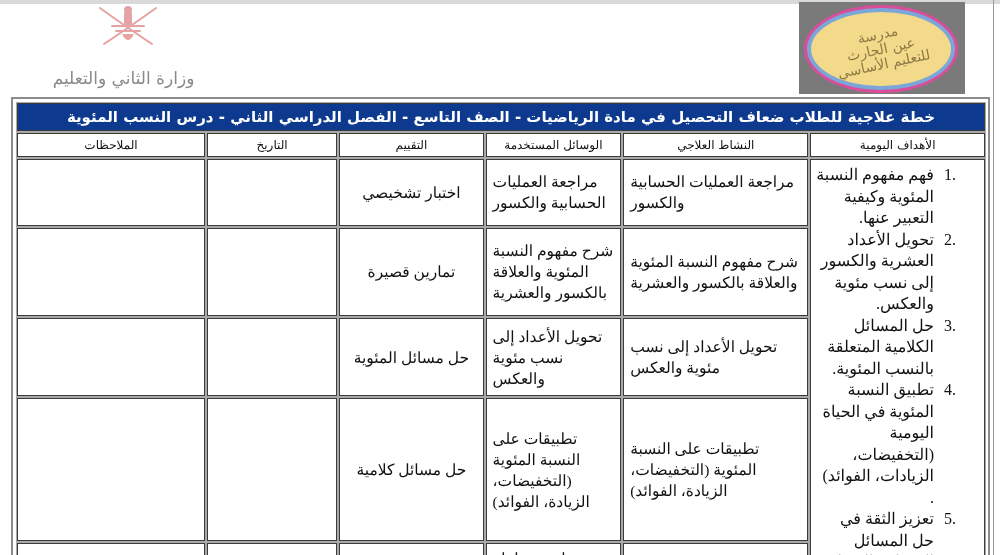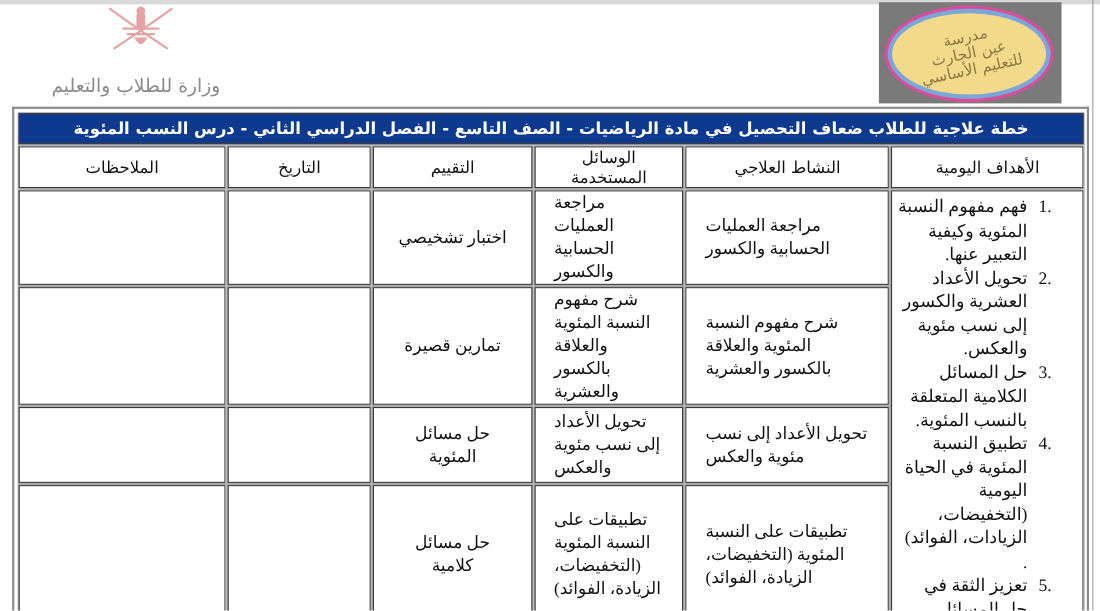--- a/index.html
+++ b/index.html
@@ -44,28 +44,28 @@
     position: absolute; left: 11px; top: 97px; width: 979px; height: 460px;
     border: 2px solid #8c8c8c; border-bottom: none; box-sizing: border-box;
   }
   table.plan {
     position: absolute; left: 15px; top: 101px; width: 972px;
     border-collapse: separate; border-spacing: 2px; direction: rtl;
     background: #ffffff;
   }
   table.plan td, table.plan th {
     border: 1px solid #3b3b3b; box-shadow: 0 0 0 1px #a9a9a9;
-    padding: 0 17px; vertical-align: middle;
+    padding: 0 6px; vertical-align: middle;
   }
   .title-cell {
     background: #0d3a8f; color: #ffffff; height: 26px; text-align: center;
     font-weight: bold; font-size: 15px; font-family: "DejaVu Sans", sans-serif;
   }
   .col-head {
-    height: 22px; text-align: center; font-weight: normal; font-size: 15px;
+    height: 22px; text-align: center; font-weight: normal; font-size: 12px;
     font-family: "DejaVu Serif", serif; color: #111;
   }
   .cell {
     font-family: "Liberation Serif", "DejaVu Serif", serif; font-size: 15.5px; line-height: 21px;
     color: #111; text-align: left;
   }
   .cell.center { text-align: center; margin-left: 12px; }
   .objectives {
     vertical-align: top !important; padding: 4px 8px 0 4px !important;
   }
@@ -97,21 +97,21 @@
       <path d="M64 4 Q42 20 12 40"></path>
       <path d="M20 22 L52 22"></path>
       <path d="M24 27 L48 27"></path>
     </g>
     <g fill="#e6a3a3">
       <rect x="32" y="8" width="8" height="14" rx="2"></rect>
       <circle cx="36" cy="6" r="4"></circle>
       <path d="M30 30 Q36 42 42 30 Z"></path>
     </g>
   </svg>
-  <div class="ministry-line2">وزارة للطلاب والتعليم</div>
+  <div class="ministry-line2">وزارة الثاني والتعليم</div>
 </div>
 
 <div class="school-logo">
   <div class="school-oval">
     <div class="school-text">
       <div>مدرسة</div>
       <div>عين الحارث</div>
       <div>للتعليم الأساسي</div>
     </div>
   </div>

